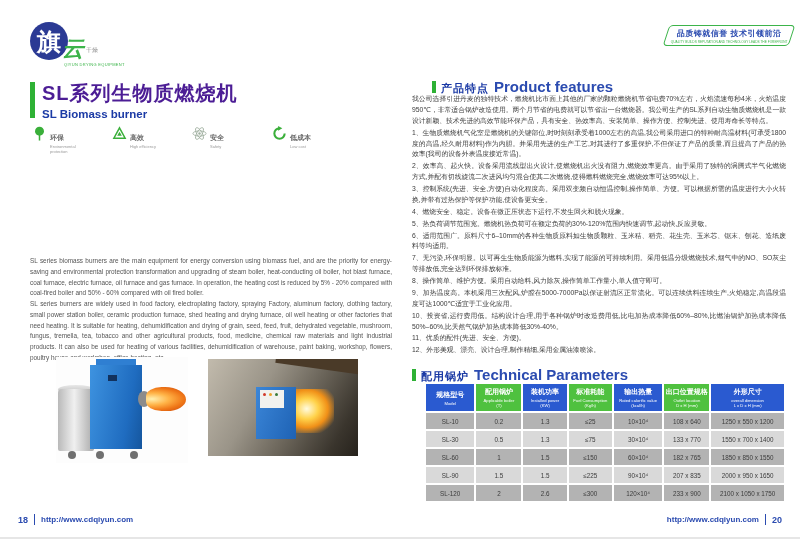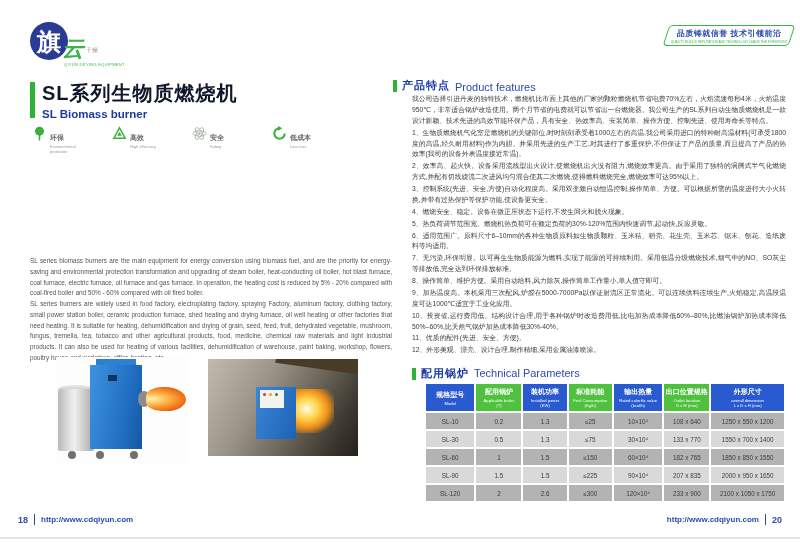--- a/index.html
+++ b/index.html
@@ -14,21 +14,21 @@
     border-radius:50%; background:#2b3a94; color:#fff; text-align:center;
     line-height:40px; font-size:24px; font-weight:bold; }
   .logo-cloud { position:absolute; left:34px; top:14px; font-size:22px; color:#3cb44a;
     font-weight:bold; font-style:italic; }
   .logo-sub { position:absolute; left:58px; top:26px; font-size:6px; color:#8a8a8a; }
   .logo-caption { position:absolute; left:36px; top:42px; font-size:4px; color:#3cb44a;
     letter-spacing:.3px; }
 
   .title-block { left:30px; top:80px; width:360px; }
   .title-bar { position:absolute; left:0; top:2px; width:5px; height:36px; background:#2eb135; }
-  .title-cn { margin-left:12px; font-size:20px; font-weight:bold; color:#0f172a; letter-spacing:1px; }
+  .title-cn { margin-left:12px; font-size:20px; font-weight:bold; color:#4c1d95; letter-spacing:1px; }
   .title-en { margin-left:12px; font-size:11.5px; font-weight:bold; color:#1b3aa5; margin-top:1px; }
 
   .features-row { left:32px; top:126px; width:340px; display:flex; gap:22px; }
   .feature { display:flex; align-items:flex-start; gap:3px; }
   .feature svg { width:15px; height:15px; flex:0 0 auto; }
   .feature .f-label { font-size:7px; color:#6a6a6a; font-weight:bold; }
   .feature .f-sub { font-size:4px; color:#9a9a9a; width:40px; line-height:1.3; }
 
   .cn-text { left:30px; top:151px; width:360px; font-size:7.5px; line-height:1.72;
     color:#3c3c3c; text-align:justify; }
@@ -73,22 +73,22 @@
   
   .badge { left:666px; top:25px; width:126px; height:21px; border:1.5px solid #3cb44a;
     border-radius:4px; transform:skewX(-18deg); background:#fff; }
   .badge-inner { transform:skewX(18deg); text-align:center; padding-top:2px; }
   .badge-cn { font-size:8px; font-weight:bold; color:#2b4bb0; letter-spacing:.5px; }
   .badge-en { font-size:3.2px; color:#3cb44a; margin-top:1px; }
 
   .sec-head { display:flex; align-items:baseline; gap:5px; }
   .sec-bar { width:4px; height:12px; background:#2eb135; align-self:center; }
   .sec-cn { font-size:11px; font-weight:bold; color:#1b3aa5; letter-spacing:1px; }
-  .sec-en { font-size:11px; font-weight:normal; color:#2b4bb0; }
-  .sec1 { left:393px; top:78px;align-items:flex-end; }
+  .sec-en { font-size:15px; font-weight:bold; color:#2b4bb0; }
+  .sec1 { left:432px; top:78px; }
   .sec2 { left:412px; top:366px; }
 
   .feat-text { left:412px; top:94px; width:374px; font-size:6.8px; line-height:1.6;
     color:#3c3c3c; text-align:justify; }
   .feat-text p { margin:0 0 1px 0; }
 
   .tech-table { left:424px; top:382px; width:362px; border-collapse:separate; border-spacing:2px;
     table-layout:fixed; }
   .tech-table th { color:#fff; font-weight:bold; padding:3px 1px; vertical-align:middle; }
   .tech-table th .h-cn { font-size:7px; display:block; }

